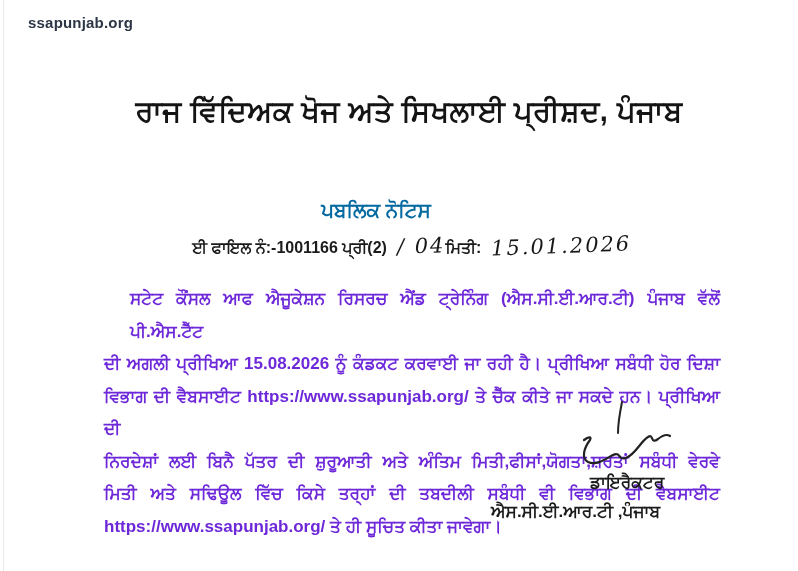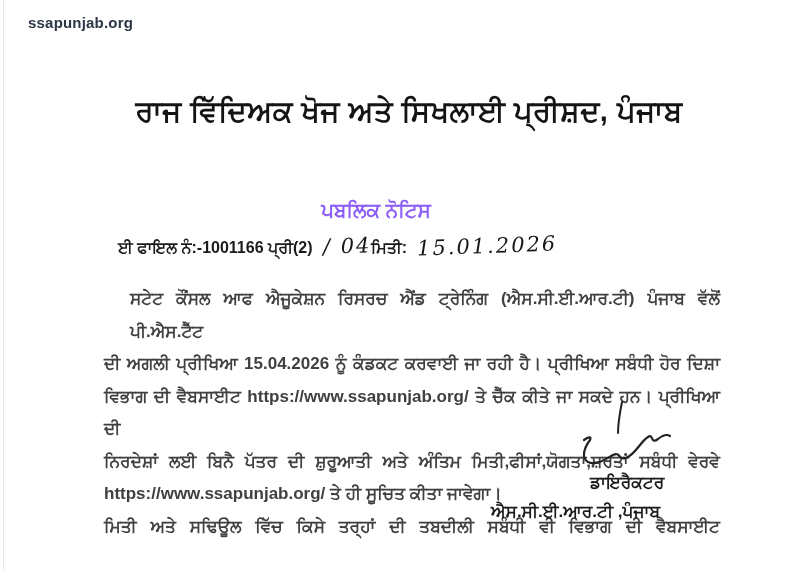--- a/index.html
+++ b/index.html
@@ -46,28 +46,28 @@
     font-weight: 700;
     color: #1d1d1d;
   }
   .notice-heading {
     position: absolute;
     left: 0; right: 46px;
     top: 199px;
     text-align: center;
     font-size: 20px;
     font-weight: 700;
-    color: #8b5cf6;
+    color: #0369a1;
   }
   .meta-row {
     position: absolute;
     left: 118px; right: 92px;
     top: 234px;
     display: flex;
-    justify-content: flex-start;
+    justify-content: center;
     align-items: baseline;
   }
   .file-group, .date-group { display: flex; align-items: baseline; }
   .printed-label {
     font-size: 16px;
     font-weight: 600;
     color: #1b1b1b;
   }
   .handwritten {
     font-family: "DejaVu Serif", serif;
@@ -80,21 +80,21 @@
     margin-left: 10px;
     white-space: nowrap;
   }
   .body-text {
     position: absolute;
     left: 104px; right: 78px;
     top: 283px;
     font-size: 17px;
     font-weight: 600;
     line-height: 32.5px;
-    color: #404040;
+    color: #6d28d9;
   }
   .body-line { white-space: nowrap; }
   .body-line.just {
     white-space: normal;
     text-align: justify;
     text-align-last: justify;
   }
   .body-line.indent { padding-left: 26px; }
   .signature-svg {
     position: absolute;
@@ -134,25 +134,25 @@
       <span class="handwritten">/ 04</span>
     </div>
     <div class="date-group">
       <span class="printed-label">ਮਿਤੀ:</span>
       <span class="handwritten">15.01.2026</span>
     </div>
   </div>
 
   <div class="body-text">
     <div class="body-line just indent">ਸਟੇਟ ਕੌਂਸਲ ਆਫ ਐਜੂਕੇਸ਼ਨ ਰਿਸਰਚ ਐਂਡ ਟ੍ਰੇਨਿੰਗ (ਐਸ.ਸੀ.ਈ.ਆਰ.ਟੀ) ਪੰਜਾਬ ਵੱਲੋਂ ਪੀ.ਐਸ.ਟੈੱਟ</div>
-    <div class="body-line just">ਦੀ ਅਗਲੀ ਪ੍ਰੀਖਿਆ 15.04.2026  ਨੂੰ ਕੰਡਕਟ ਕਰਵਾਈ ਜਾ ਰਹੀ ਹੈ। ਪ੍ਰੀਖਿਆ ਸਬੰਧੀ ਹੋਰ ਦਿਸ਼ਾ</div>
+    <div class="body-line just">ਦੀ ਅਗਲੀ ਪ੍ਰੀਖਿਆ 15.08.2026  ਨੂੰ ਕੰਡਕਟ ਕਰਵਾਈ ਜਾ ਰਹੀ ਹੈ। ਪ੍ਰੀਖਿਆ ਸਬੰਧੀ ਹੋਰ ਦਿਸ਼ਾ</div>
     <div class="body-line just">ਵਿਭਾਗ ਦੀ ਵੈਬਸਾਈਟ https://www.ssapunjab.org/  ਤੇ ਚੈੱਕ ਕੀਤੇ ਜਾ ਸਕਦੇ ਹਨ।  ਪ੍ਰੀਖਿਆ ਦੀ</div>
     <div class="body-line just">ਨਿਰਦੇਸ਼ਾਂ ਲਈ ਬਿਨੈ ਪੱਤਰ ਦੀ ਸ਼ੁਰੂਆਤੀ ਅਤੇ ਅੰਤਿਮ ਮਿਤੀ,ਫੀਸਾਂ,ਯੋਗਤਾ,ਸ਼ਰਤਾਂ ਸਬੰਧੀ ਵੇਰਵੇ</div>
+    <div class="body-line just">ਮਿਤੀ  ਅਤੇ  ਸਢਿਊਲ  ਵਿੱਚ  ਕਿਸੇ  ਤਰ੍ਹਾਂ  ਦੀ  ਤਬਦੀਲੀ  ਸਬੰਧੀ  ਵੀ  ਵਿਭਾਗ  ਦੀ  ਵੈਬਸਾਈਟ</div>
     <div class="body-line">https://www.ssapunjab.org/  ਤੇ ਹੀ ਸੂਚਿਤ ਕੀਤਾ ਜਾਵੇਗਾ।</div>
-    <div class="body-line just">ਮਿਤੀ  ਅਤੇ  ਸਢਿਊਲ  ਵਿੱਚ  ਕਿਸੇ  ਤਰ੍ਹਾਂ  ਦੀ  ਤਬਦੀਲੀ  ਸਬੰਧੀ  ਵੀ  ਵਿਭਾਗ  ਦੀ  ਵੈਬਸਾਈਟ</div>
   </div>
 
   <svg class="signature-svg" viewBox="0 0 98 78" fill="none" xmlns="http://www.w3.org/2000/svg">
     <path d="M46 2 C44 12 42 24 42 33" stroke="#222222" stroke-width="2" stroke-linecap="round"></path>
     <path d="M8 40 C12 37 16 36 14 40 C8 48 5 58 12 62 C21 66 31 58 37 55 C45 51 42 61 50 58 C60 54 64 42 72 37 C78 33 74 45 82 39 C87 35 91 34 94 36" stroke="#222222" stroke-width="2.2" stroke-linecap="round" stroke-linejoin="round"></path>
   </svg>
 
   <div class="director-line">ਡਾਇਰੈਕਟਰ</div>
 
   <div class="org-line">ਐਸ.ਸੀ.ਈ.ਆਰ.ਟੀ ,ਪੰਜਾਬ</div>

